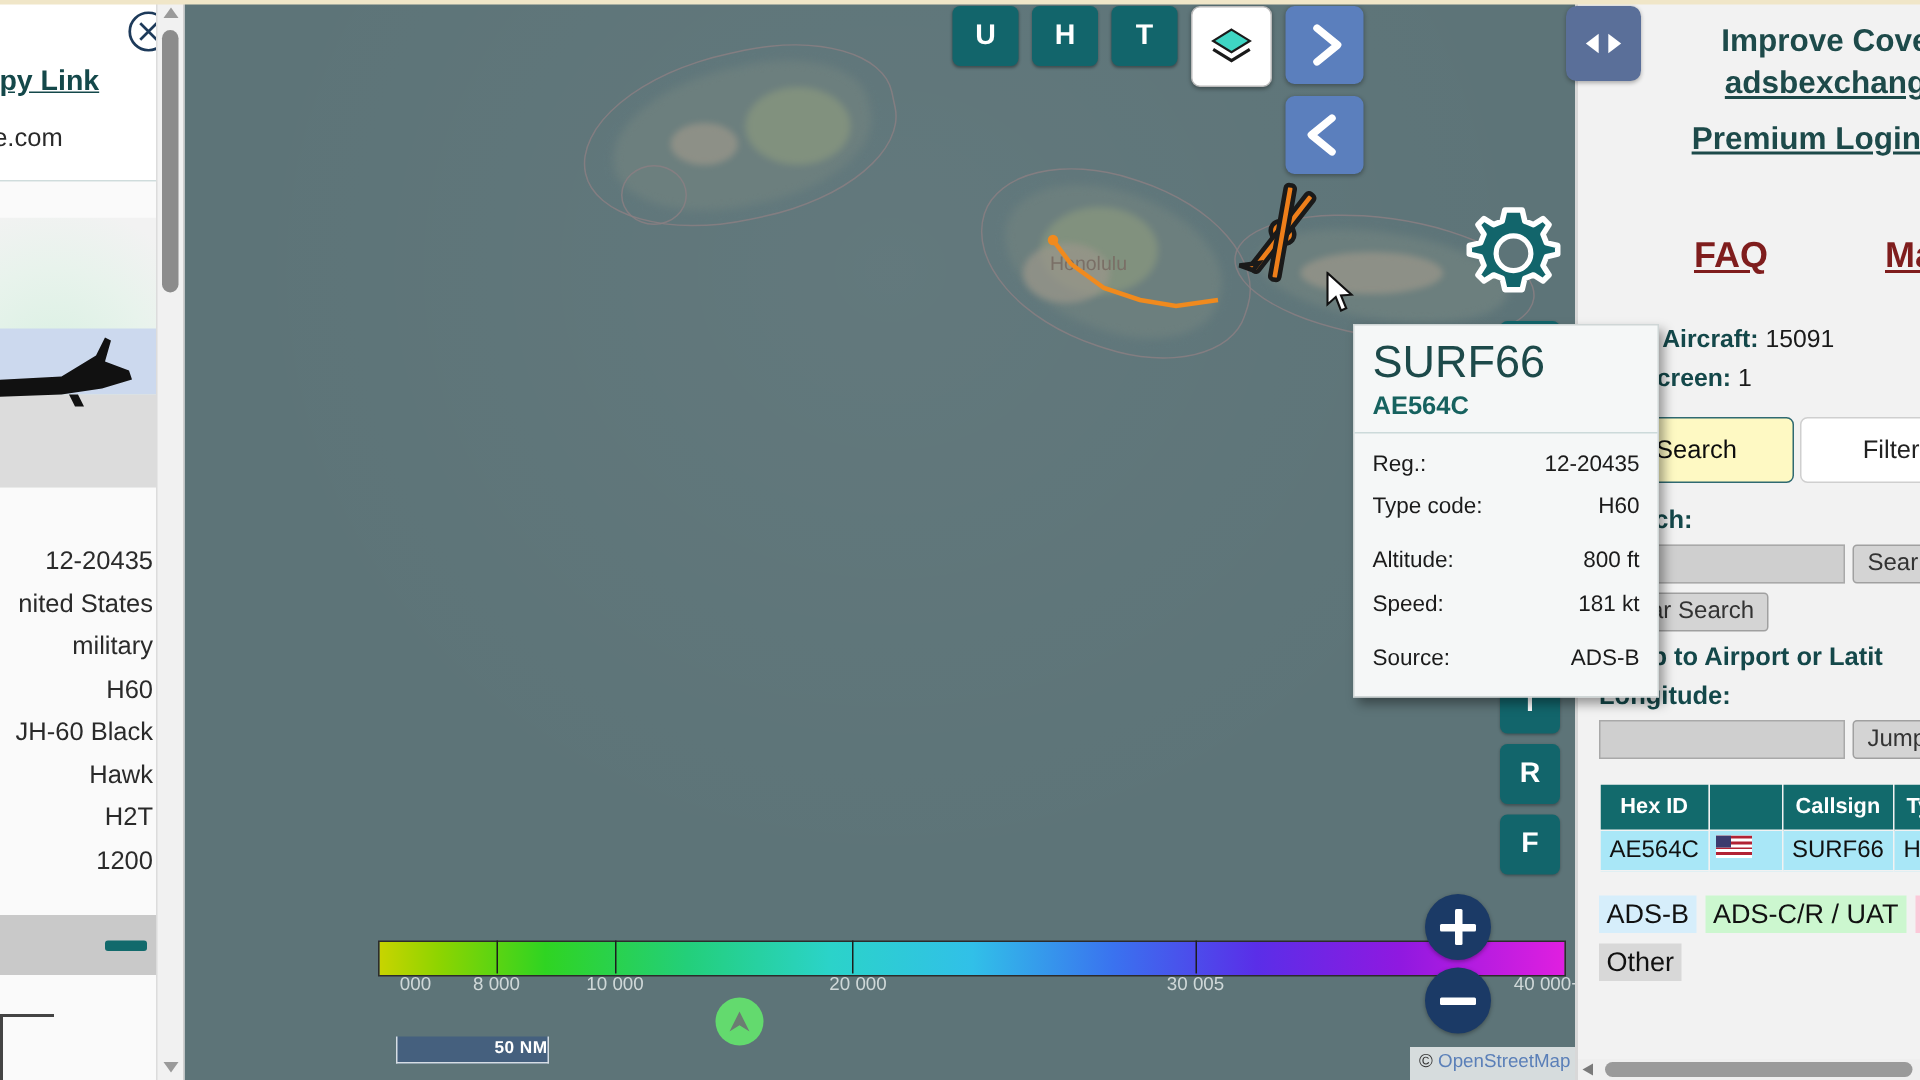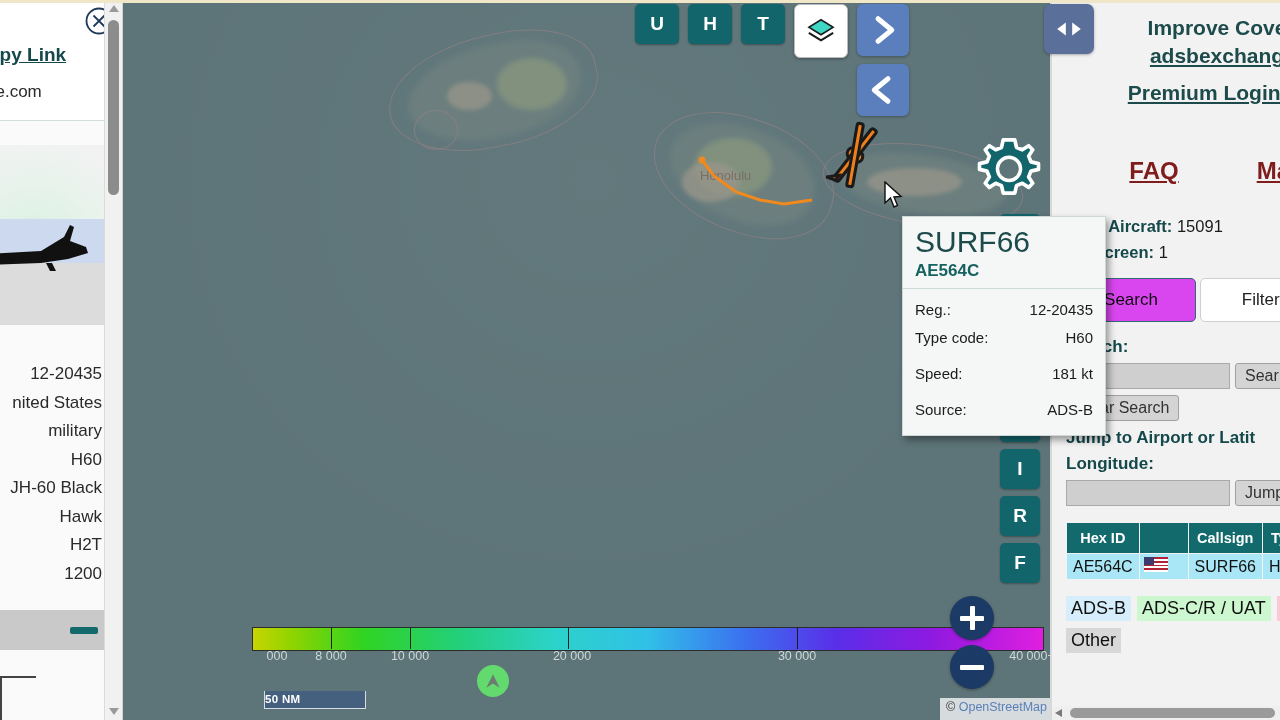--- a/index.html
+++ b/index.html
@@ -97,21 +97,21 @@
       #2bd3c9 38%, #31c0e8 50%, #3a72ef 62%, #5a2ee8 74%,
       #8f19e0 86%, #e01fe0 100%);
   }
   .altticks{position:absolute;left:130px;top:649px;width:790px;height:16px;}
   .alttick{position:absolute;top:0;font-size:12.5px;color:#cfd8d8;transform:translateX(-50%);white-space:nowrap;}
   .altdiv{position:absolute;top:627px;width:1px;height:22px;background:#1d1d1d;}
 
   .scalebar{
     position:absolute;left:142px;top:691px;width:100px;height:17px;
     border:1px solid #d6dde4;border-top:none;background:#45607e;
-    color:#fff;font-size:11.5px;font-weight:bold;text-align:left;line-height:17px;
+    color:#fff;font-size:11.5px;font-weight:bold;text-align:right;line-height:17px;
     letter-spacing:.3px;
   }
   .wm{position:absolute;left:355px;top:665px;display:flex;align-items:center;gap:9px;}
   .wm-logo{width:32px;height:32px;border-radius:50%;background:#63da6e;
     display:flex;align-items:center;justify-content:center;}
   .wm-txt{font-size:20px;color:#b8c2c2;font-family:"Liberation Sans",sans-serif;}
 
   .osm{
     position:absolute;left:818px;top:698px;height:20px;
     background:rgba(255,255,255,.75);font-size:12.5px;color:#333;
@@ -193,21 +193,21 @@
   .rp-counts{padding:10px 0 0 14px;}
   .rp-count{font-size:16.5px;color:#1a1a1a;line-height:1.55;white-space:nowrap;}
   .rp-count b{color:#14484a;}
 
   .rp-tabs{display:flex;gap:4px;margin:12px 0 0 14px;}
   .rp-tab{
     height:42px;min-width:96px;padding:0 16px;border:1px solid #cfcfcf;border-radius:5px;
     background:#fff;color:#222;font-size:17px;cursor:pointer;
     display:flex;align-items:center;justify-content:center;font-family:"Liberation Sans",sans-serif;
   }
-  .rp-tab.active{background:#d946ef;color:#0d0d0d;border-color:#2f6a72;}
+  .rp-tab.active{background:#fef9c3;color:#0d0d0d;border-color:#2f6a72;}
 
   .rp-search{padding:12px 0 0 14px;}
   .rp-lbl{font-size:17px;font-weight:bold;color:#14484a;line-height:1.5;white-space:nowrap;}
   .rp-field{display:flex;align-items:center;gap:5px;margin-top:4px;}
   .rp-input{
     width:152px;height:24px;background:#cfcfcf;border:1px solid #a9a9a9;
     font-size:14px;padding:0 5px;font-family:"Liberation Sans",sans-serif;color:#222;
   }
   .rp-btn{
     height:26px;padding:0 9px;background:#d4d4d4;border:1px solid #a0a0a0;border-radius:3px;
@@ -291,21 +291,21 @@
       <div class="altdiv" style="left:209px;"></div>
       <div class="altdiv" style="left:288px;"></div>
       <div class="altdiv" style="left:446px;"></div>
       <div class="altdiv" style="left:675px;"></div>
     </div>
     <div class="altticks">
       <div class="alttick" style="left:25px;">000</div>
       <div class="alttick" style="left:79px;">8 000</div>
       <div class="alttick" style="left:158px;">10 000</div>
       <div class="alttick" style="left:320px;">20 000</div>
-      <div class="alttick" style="left:545px;">30 000</div>
+      <div class="alttick" style="left:545px;">30 005</div>
       <div class="alttick" style="left:780px;">40 000+</div>
     </div>
 
     <div class="scalebar">50 NM</div>
 
     <div class="wm">
       <div class="wm-logo">
         <svg viewBox="0 0 24 24" width="20" height="20">
           <path d="M12 4 L20 20 L12 15 L4 20 Z" fill="#6b7d72"></path>
         </svg>
@@ -326,20 +326,24 @@
       <div class="popup-body">
         <div class="prow">
           <span>Reg.:</span>
           <span>12-20435</span>
         </div>
         <div class="prow">
           <span>Type code:</span>
           <span>H60</span>
         </div>
         <div class="pgap"></div>
+        <div class="prow">
+          <span>Altitude:</span>
+          <span>800 ft</span>
+        </div>
         <div class="prow">
           <span>Speed:</span>
           <span>181 kt</span>
         </div>
         <div class="pgap"></div>
         <div class="prow">
           <span>Source:</span>
           <span>ADS-B</span>
         </div>
       </div>

